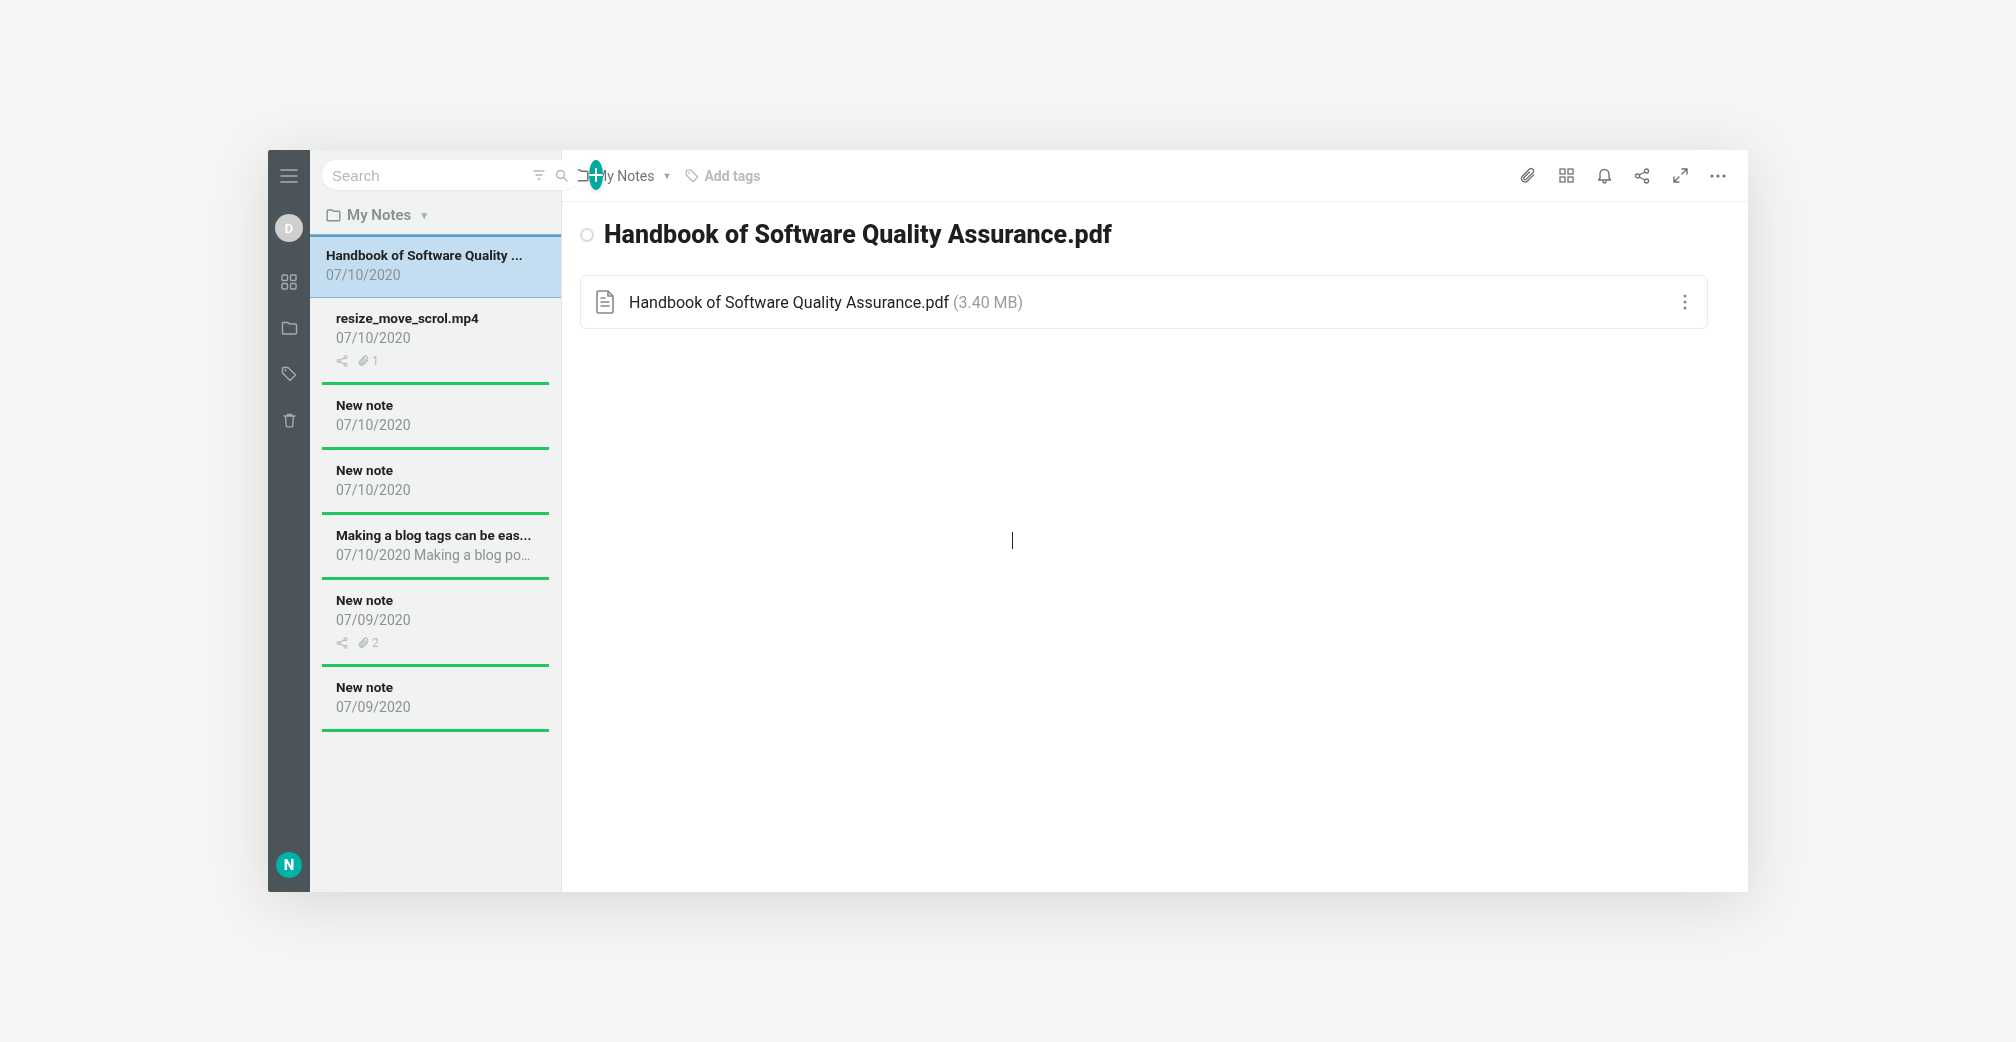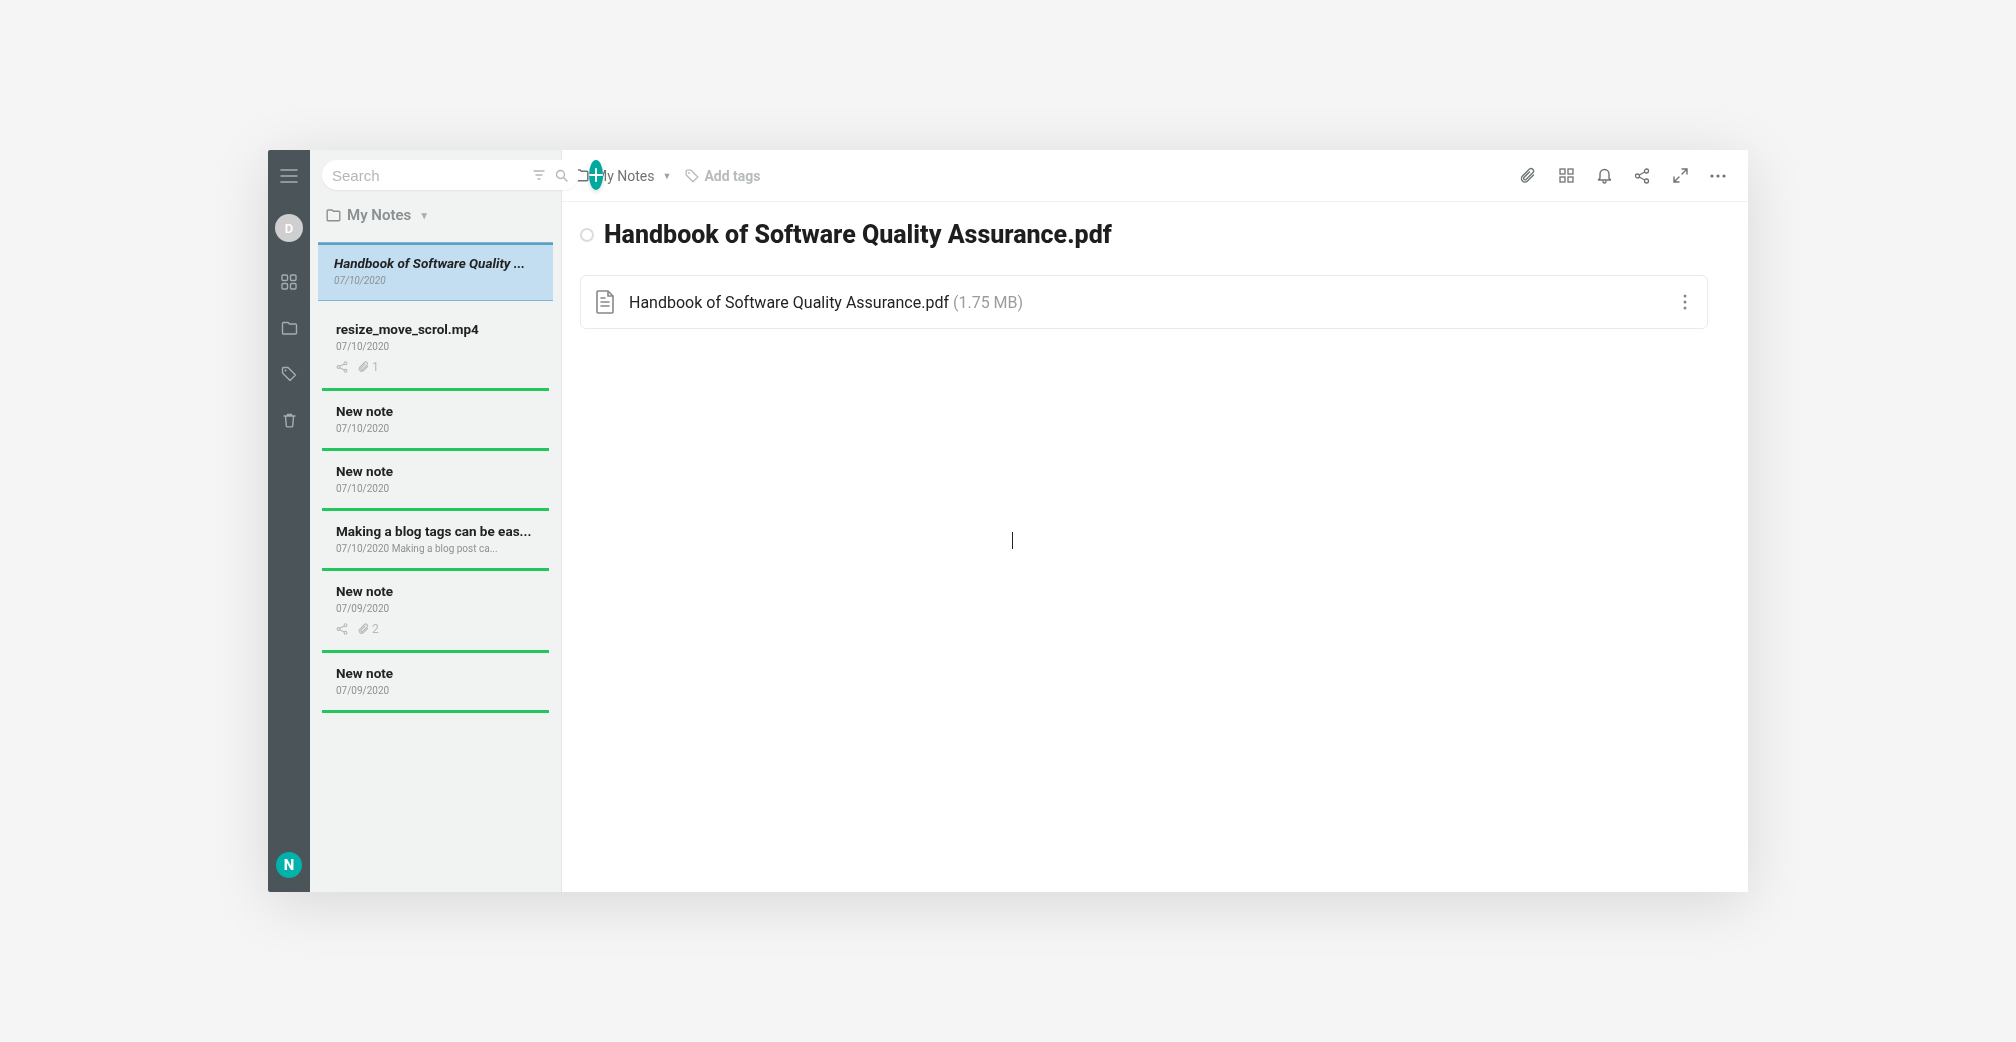--- a/index.html
+++ b/index.html
@@ -100,31 +100,30 @@
     border-bottom: 3px solid #22c55e;
     margin: 0 12px;
     cursor: pointer;
   }
   .note-item:first-child { margin-left:0; margin-right:0; padding-left:16px; padding-right:16px;}
   .note-item.selected {
     background: #c3def0;
     border: 1px solid #7db6d9;
     border-left: none;
     border-right: none;
-    margin: 8px;
+    margin: 0;
     padding-left: 16px; padding-right:3px;
     box-shadow: inset 0 2px 0 #5d9ec5;
-    font-style: italic;
   }
   .note-title {
     font-weight: 700; font-size: 13.5px; color: #222;
     white-space: nowrap; overflow: hidden; text-overflow: ellipsis;
   }
   .note-sub {
-    margin-top: 4px; font-size: 10px; color: #8e9193;
+    margin-top: 4px; font-size: 14px; color: #8e9193;
     white-space: nowrap; overflow: hidden; text-overflow: ellipsis;
   }
   .note-meta {
     display:flex; gap:10px; margin-top:8px; align-items:center;
     color:#b6b9bb; font-size:12px;
   }
   .note-meta .mi { display:flex; align-items:center; gap:3px;}
 
   
   .main {
@@ -394,21 +393,21 @@
       <div class="attachment-card">
         <span class="file-icon">
           <svg width="20" height="24" viewBox="0 0 20 24" fill="none">
               <path d="M3 1h10l5 5v16a1 1 0 01-1 1H3a1 1 0 01-1-1V2a1 1 0 011-1z" stroke="currentColor" stroke-width="1.6"></path>
               <path d="M13 1v5h5" stroke="currentColor" stroke-width="1.6"></path>
               <path d="M6 12h8M6 16h8M6 8h4" stroke="currentColor" stroke-width="1.5" stroke-linecap="round"></path>
             </svg>
         </span>
         <span>
           <span class="attachment-name">Handbook of Software Quality Assurance.pdf</span>
-          <span class="attachment-size">(1.75 MB)</span>
+          <span class="attachment-size">(3.40 MB)</span>
         </span>
         <span class="more">
           <svg width="4" height="16" viewBox="0 0 4 16" fill="currentColor">
               <circle cx="2" cy="2" r="1.5"></circle>
               <circle cx="2" cy="8" r="1.5"></circle>
               <circle cx="2" cy="14" r="1.5"></circle>
             </svg>
         </span>
       </div>
 

